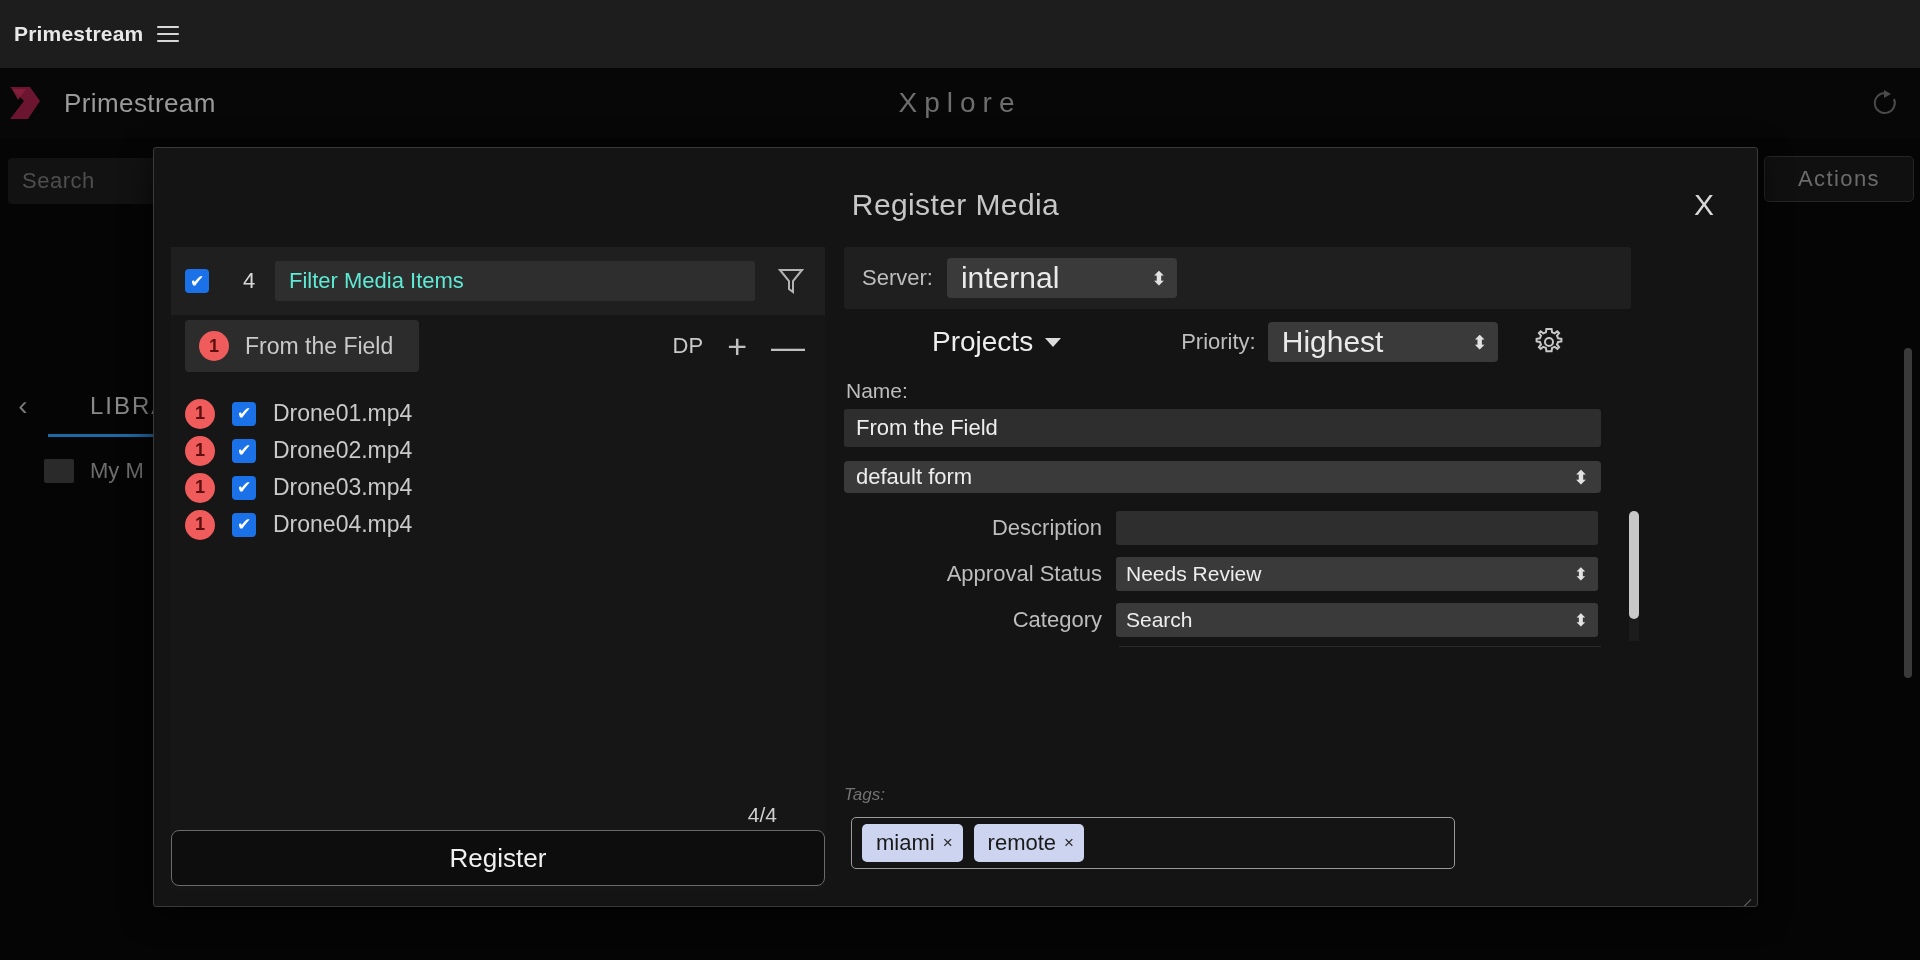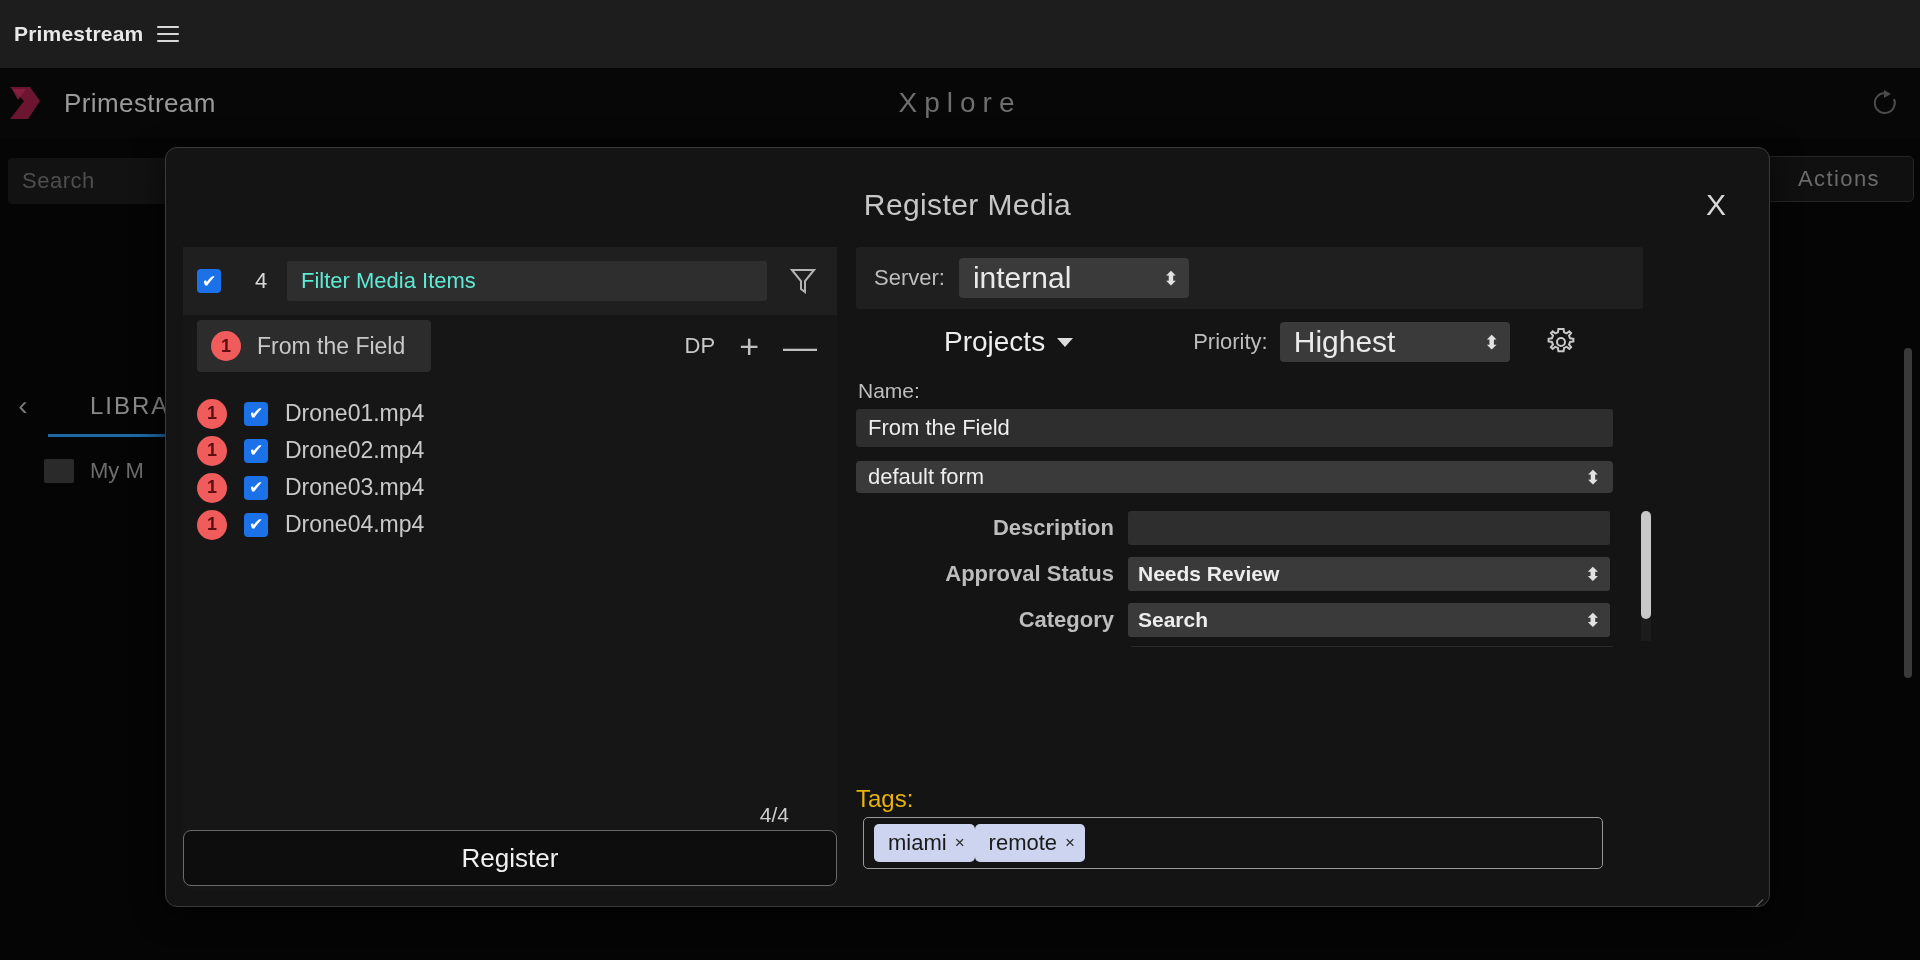--- a/index.html
+++ b/index.html
@@ -56,22 +56,22 @@
   .lib-label { color: #8a8a8a; font-size: 24px; letter-spacing: 2px; padding-left: 44px; }
   .lib-underline { position: absolute; left: 48px; top: 296px; width: 300px; height: 3px; background: #1b6aa5; }
   .mym-row { position: absolute; left: 44px; top: 320px; display: flex; align-items: center; gap: 16px; }
   .folder-ic { width: 30px; height: 24px; background: #2a2a2a; border-radius: 2px; }
   .mym-row span { color: #6d6d6d; font-size: 22px; }
 
   .right-scroll { position: absolute; right: 8px; top: 210px; width: 8px; height: 330px; background: #3a3a3a; border-radius: 4px; }
 
   
   .modal {
-    position: absolute; left: 165px; top: 147px; width: 1605px; height: 760px;
-    background: #141414; border: 1px solid #3a3a3a; border-radius: 12px;
+    position: absolute; left: 153px; top: 147px; width: 1605px; height: 760px;
+    background: #141414; border: 1px solid #3a3a3a; border-radius: 3px;
     box-shadow: 0 6px 30px rgba(0,0,0,.7); overflow: hidden;
   }
   .modal-title {
     position: absolute; left: 0; right: 0; top: 40px; text-align: center;
     color: #c6c6c6; font-size: 30px; letter-spacing: .4px;
   }
   .modal-close {
     position: absolute; right: 36px; top: 40px; width: 34px; height: 34px;
     display: flex; align-items: center; justify-content: center;
     color: #d9d9d9; font-size: 30px; line-height: 1;
@@ -155,37 +155,37 @@
     display: flex; align-items: center; padding-left: 12px;
   }
   .text-field span { color: #ededed; font-size: 22px; }
   .form-select {
     margin-top: 14px; width: 757px; height: 32px; background: #3a3a3a; border-radius: 4px;
     display: flex; align-items: center; padding-left: 12px; position: relative;
   }
   .form-select span { color: #ededed; font-size: 22px; }
   .form-select::after { content: "⬍"; position: absolute; right: 12px; color: #e2e2e2; font-size: 19px; }
 
-  .field-rows { margin-top: 18px; width: 775px; position: relative; font-weight: bold; }
+  .field-rows { margin-top: 18px; width: 775px; position: relative; }
   .f-row { display: flex; align-items: center; gap: 14px; margin-bottom: 12px; }
   .f-label { width: 258px; text-align: right; color: #bdbdbd; font-size: 22px; }
   .f-input { width: 482px; height: 34px; background: #2e2e2e; border-radius: 3px; display: flex; align-items: center; padding-left: 10px; }
   .f-input span { color: #ededed; font-size: 21px; }
   .f-select { width: 482px; height: 34px; background: #3a3a3a; border-radius: 3px; display: flex; align-items: center; padding-left: 10px; position: relative; }
   .f-select span { color: #ededed; font-size: 21px; }
   .f-select::after { content: "⬍"; position: absolute; right: 10px; color: #e2e2e2; font-size: 17px; }
   .f-divider { position: absolute; left: 275px; bottom: -10px; width: 482px; height: 1px; background: #2b2b2b; }
 
   .inner-scroll-track { position: absolute; left: 785px; top: 0; width: 10px; height: 130px; background: #1c1c1c; }
   .inner-scroll-thumb { position: absolute; left: 785px; top: 0; width: 10px; height: 108px; background: #c8c8c8; border-radius: 5px; }
 
-  .tags-label { position: absolute; left: 0; top: 406px; color: #eab308; font-size: 24px; }
+  .tags-label { position: absolute; left: 0; top: 406px; color: #737373; font-size: 17px; font-style: italic; }
   .tags-box {
-    position: absolute; left: 7px; top: 438px; width: 740px; height: 52px;
-    border: 1px solid #9a9a9a; border-radius: 5px; display: flex; align-items: center; gap: 0; padding: 0 10px;
+    position: absolute; left: 7px; top: 438px; width: 604px; height: 52px;
+    border: 1px solid #9a9a9a; border-radius: 5px; display: flex; align-items: center; gap: 11px; padding: 0 10px;
   }
   .tag {
     background: #ccd4ef; border-radius: 5px; height: 38px; display: flex; align-items: center; gap: 8px;
     padding: 0 10px 0 14px; color: #1a1a1a; font-size: 22px;
   }
   .tag .x { font-size: 17px; color: #2a2a2a; }
 
   .resize-grip { position: absolute; right: 6px; bottom: 6px; width: 16px; height: 16px; }
   .resize-grip i { position: absolute; background: #5a5a5a; height: 1px; }
 </style>

